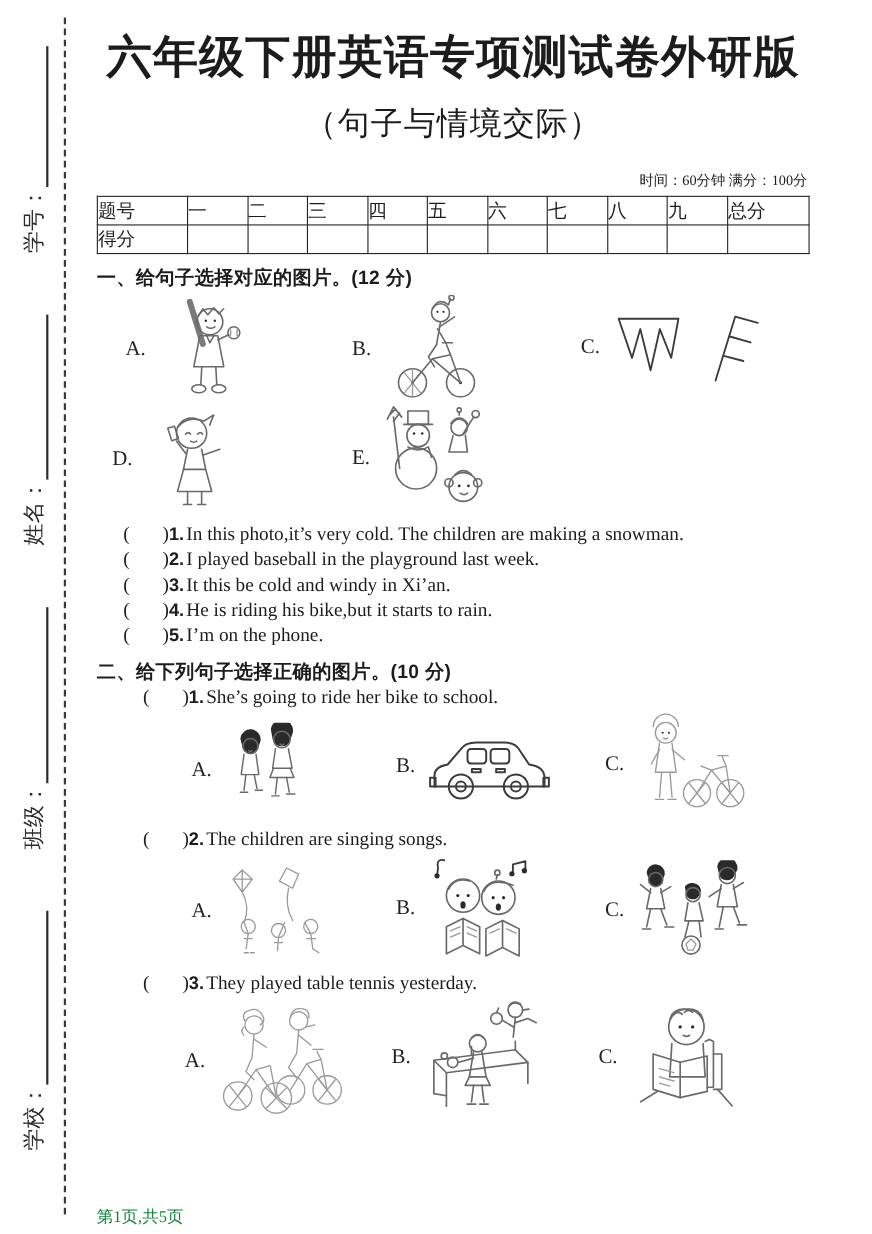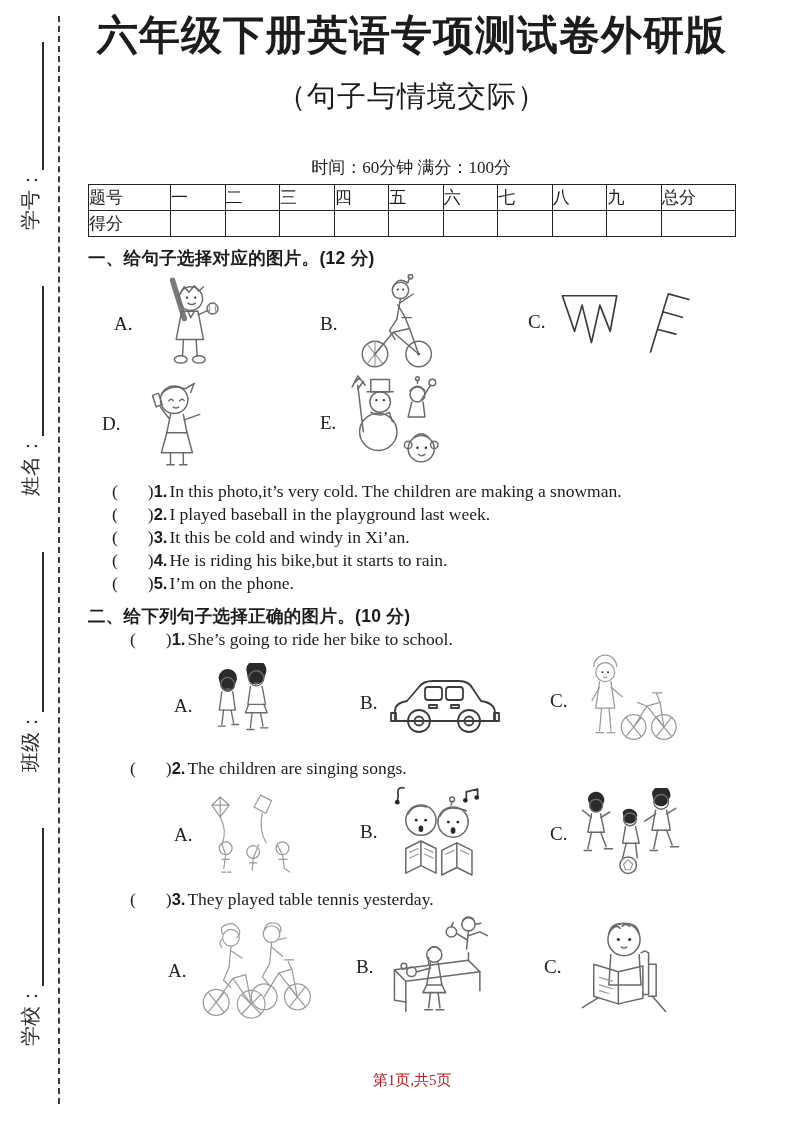--- a/index.html
+++ b/index.html
@@ -24,31 +24,31 @@
     font-family:"Liberation Sans","DejaVu Sans",sans-serif;
     font-size:20px;color:#2b2b2b;white-space:nowrap;
   }
   .sb-group{display:flex;align-items:flex-end;}
   .sb-line{display:inline-block;height:26px;border-bottom:2px solid #2b2b2b;}
   
   .main{
     position:absolute;left:88px;top:0;width:648px;height:1122px;
   }
   .title{
-    margin-top:8px;text-align:center;
+    margin-top:24px;text-align:center;
     font-size:41px;font-weight:bold;letter-spacing:1px;
     line-height:1.35;
   }
   .subtitle{
     margin-top:14px;text-align:center;
     font-size:29px;font-weight:normal;letter-spacing:1px;
   }
   .meta{
-    margin-top:39px;text-align:center;
-    font-size:17px;padding-right:2px;
+    margin-top:22px;text-align:right;
+    font-size:13px;padding-right:2px;
   }
   
   table.score{
     width:100%;margin-top:5px;
     border-collapse:collapse;table-layout:fixed;
     font-size:17px;
   }
   table.score td{
     border:1.5px solid #222;height:25px;text-align:left;
     padding:0;
@@ -67,22 +67,22 @@
   .qline{
     font-size:17.5px;line-height:23px;height:23px;
     padding-left:24px;white-space:nowrap;
   }
   .qline .gap{display:inline-block;width:30px;}
   .qline b{font-family:"Liberation Sans","DejaVu Sans",sans-serif;font-size:16.5px;}
   .qline .qtext{padding-left:2px;}
   .s2q{padding-left:42px;}
   
   .footer{
-    position:absolute;bottom:32px;left:0;width:100%;
-    text-align:center;font-size:15px;color:#b91c1c;
+    position:absolute;bottom:6px;left:0;width:100%;
+    text-align:left;font-size:15px;color:#15803d;
   }
   svg{display:block;}
   .lt{stroke:#6a6a6a;fill:none;stroke-width:1.6;stroke-linecap:round;stroke-linejoin:round;}
   .lt2{stroke:#9a9a9a;fill:none;stroke-width:1.3;stroke-linecap:round;stroke-linejoin:round;}
   .dk{stroke:#3c3c3c;fill:none;stroke-width:1.8;stroke-linecap:round;stroke-linejoin:round;}
   .fillh{fill:#2a2a2a;stroke:none;}
 </style>
 </head>
 <body>
 

